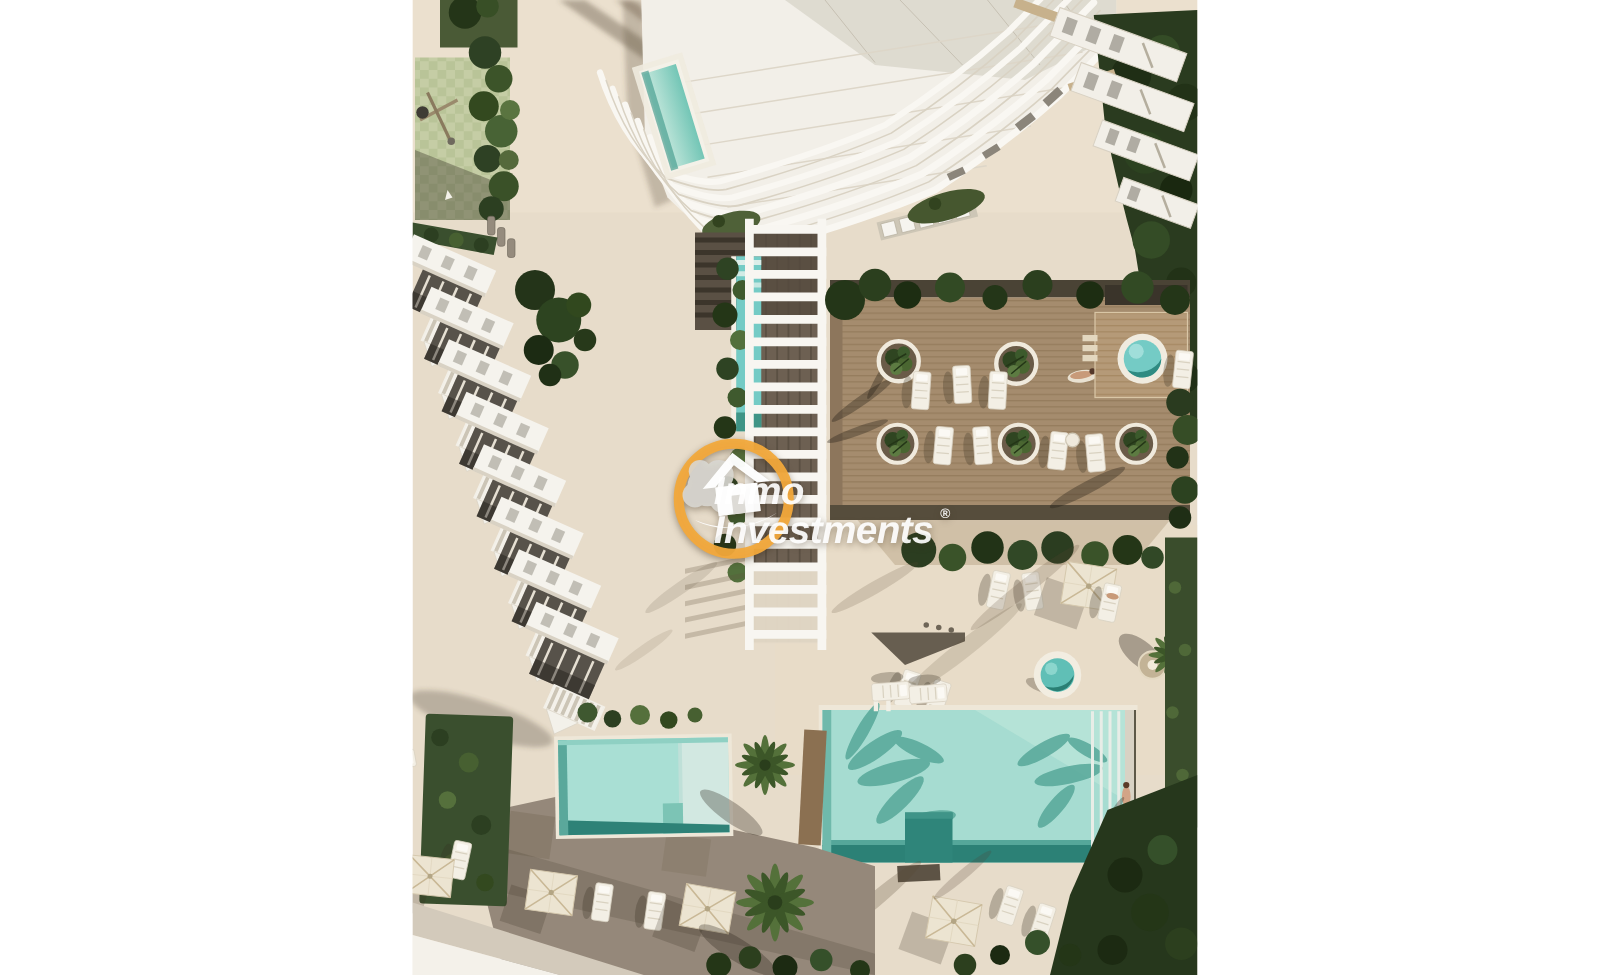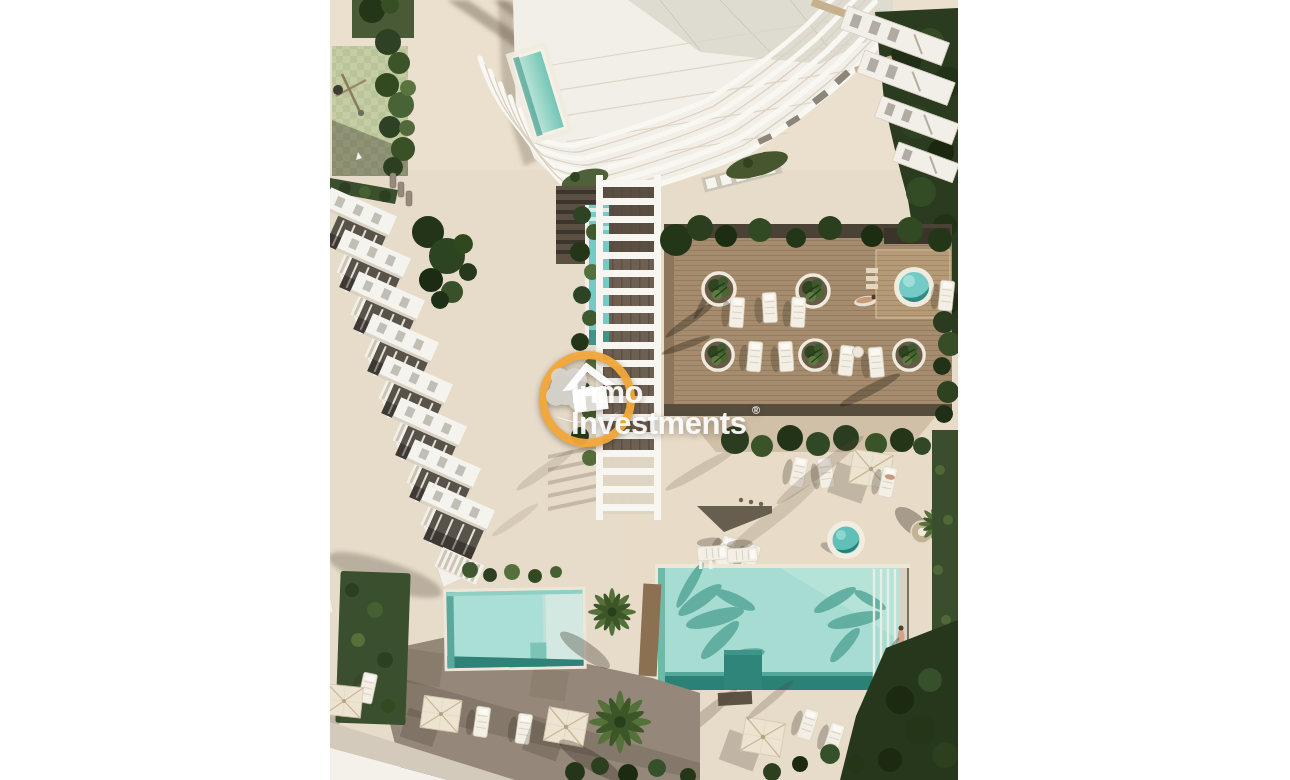--- a/index.html
+++ b/index.html
@@ -1,16 +1,16 @@
 <!DOCTYPE html>
 <html style="--background: #ffffff; --pavement: #e7dcca; --building-white: #f2efe8; --terrace-recess-brown: #57524a; --wood-deck: #a58c6e; --deck-edge-dark: #4a4335; --pool-water: #a6dcd1; --pool-water-deep: #2c8176; --jacuzzi-water: #74cbc5; --hedge-green: #3a4f2e; --tree-green: #2a3b1f; --grass-green: #4a5a36; --play-area-green: #c8d1a2; --paving-taupe: #95887a; --parasol-cream: #ece4d1; --walkway-white: #f4f1ea; --logo-yellow: #f2a93b; --watermark-text: #ffffff;"><head>
 <meta charset="utf-8">
 <style>
   html,body{margin:0;padding:0;background:#ffffff;}
-  .stage{position:relative;width:1290px;height:780px;background:var(--background,#ffffff);overflow:hidden;font-family:"Liberation Sans",sans-serif;}
+  .stage{position:relative;width:1290px;height:780px;background:var(--background,#ffffff);overflow:hidden;font-family:"Liberation Sans",sans-serif;font-style:italic;}
   .stage svg{display:block;}
   .wm-t{font-family:"Liberation Sans",sans-serif;font-weight:700;letter-spacing:-0.5px;}
   .wm-shadow{filter:drop-shadow(0 2px 3px rgba(60,45,25,0.45));}
 </style>
 </head>
 <body>
 
 <div class="stage">
 <svg width="1290" height="780" viewBox="0 0 1290 780">
 <defs>

